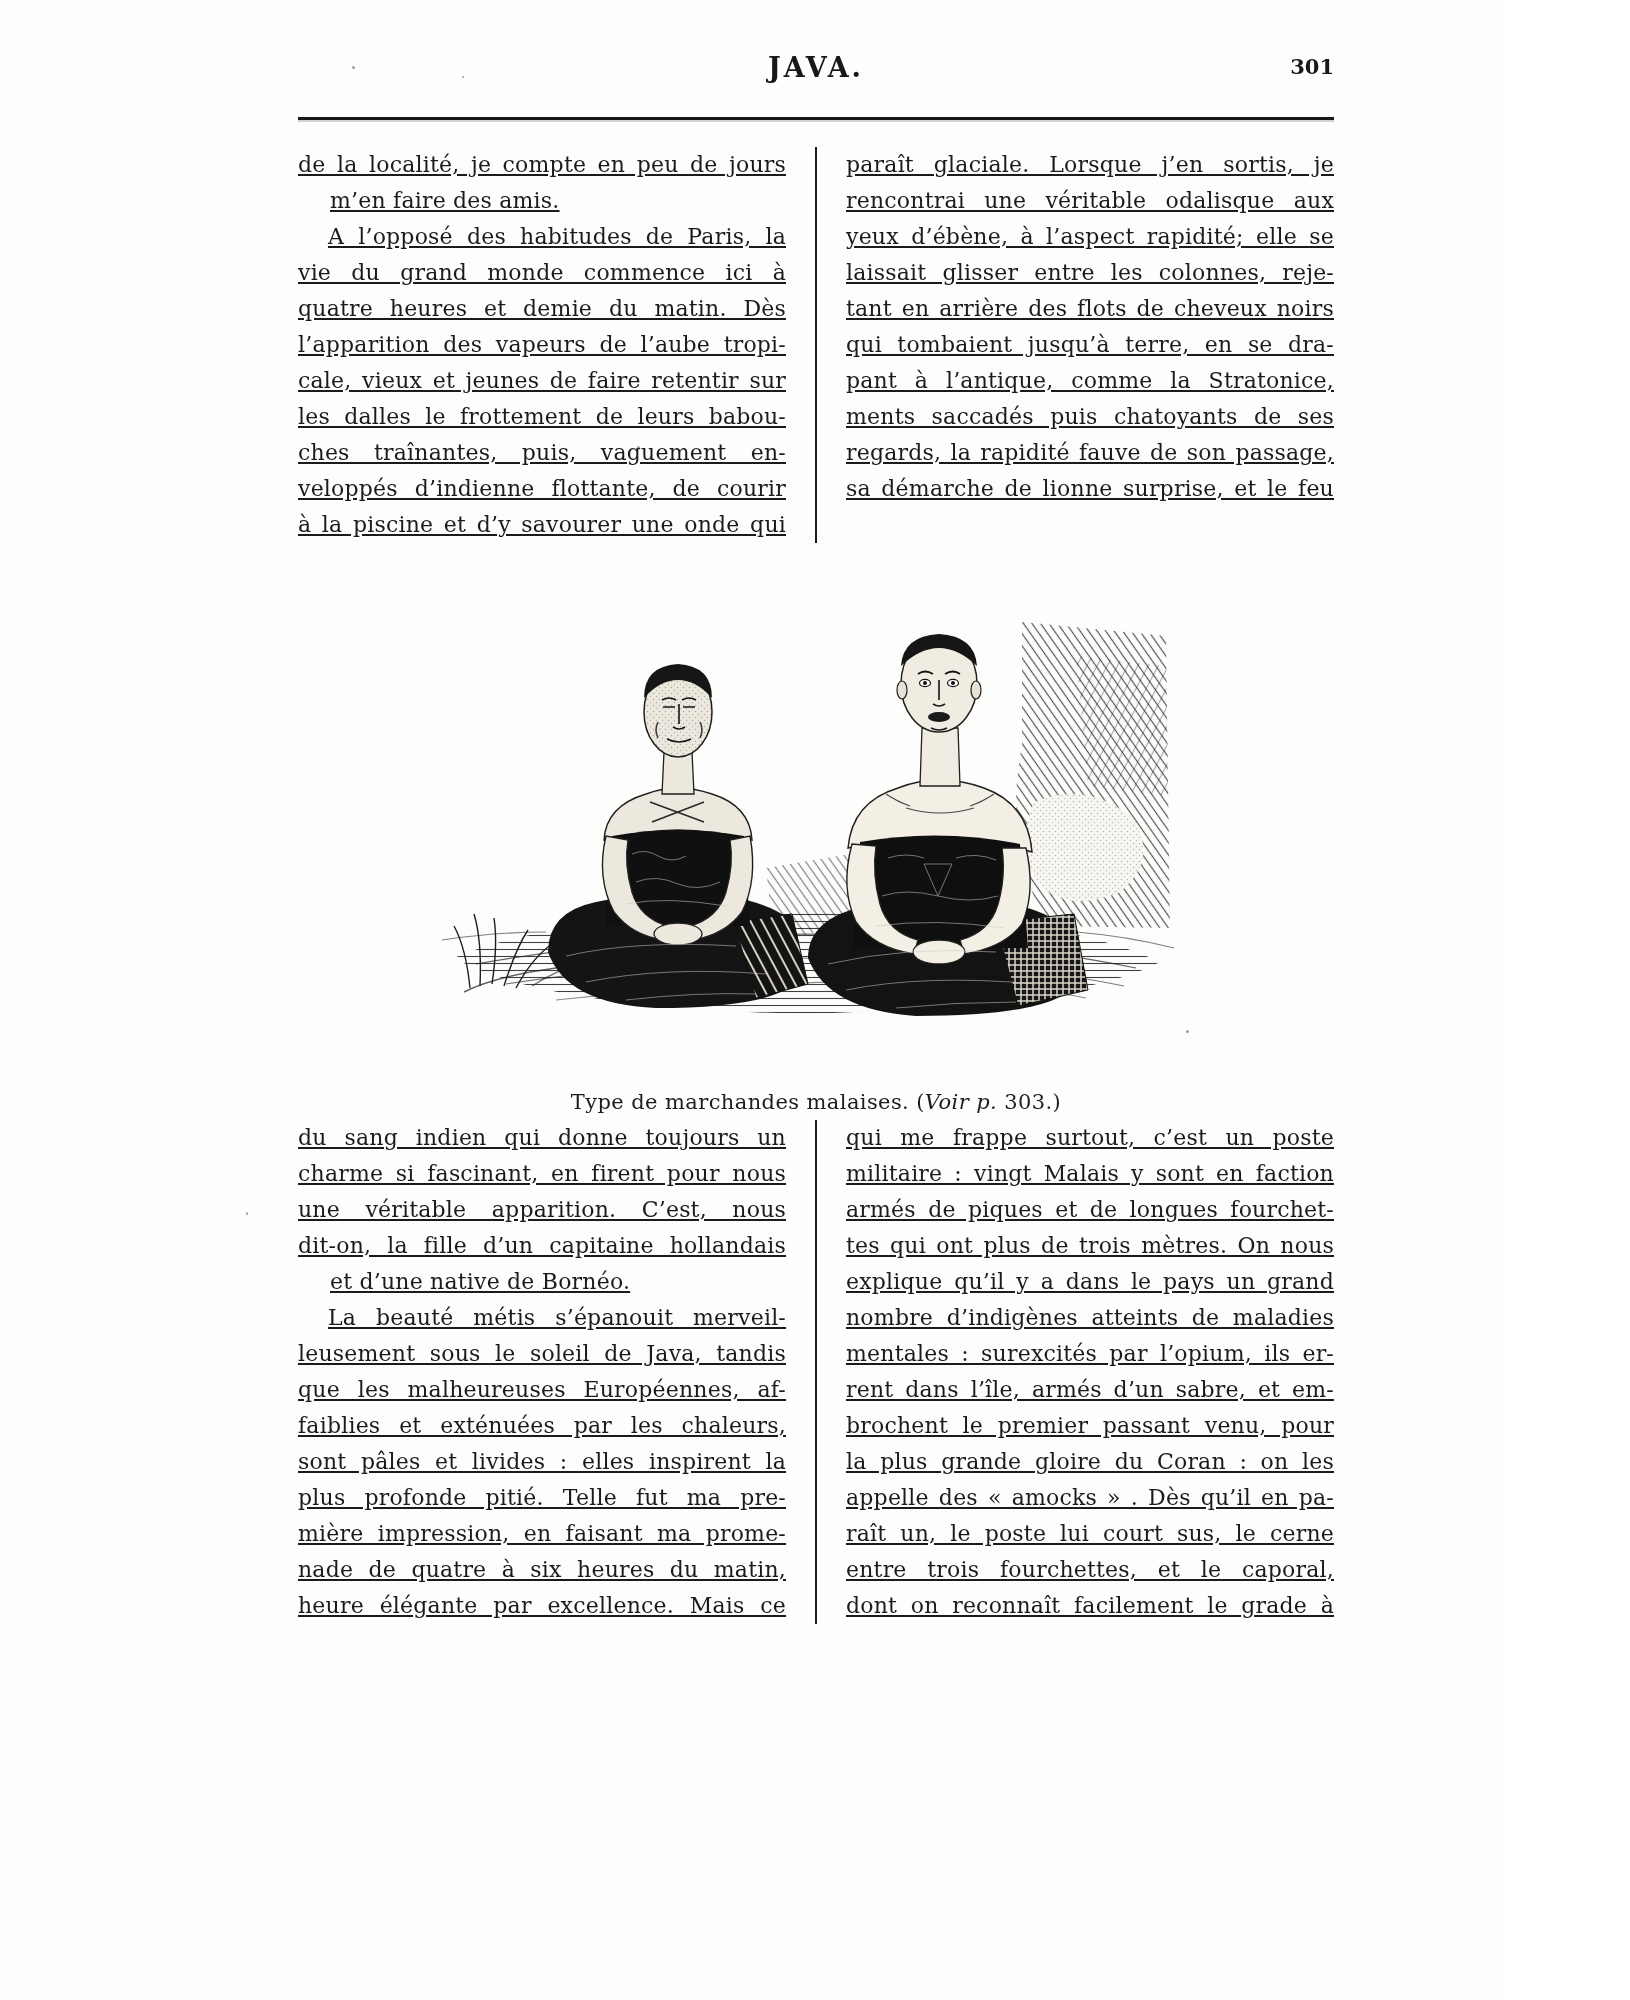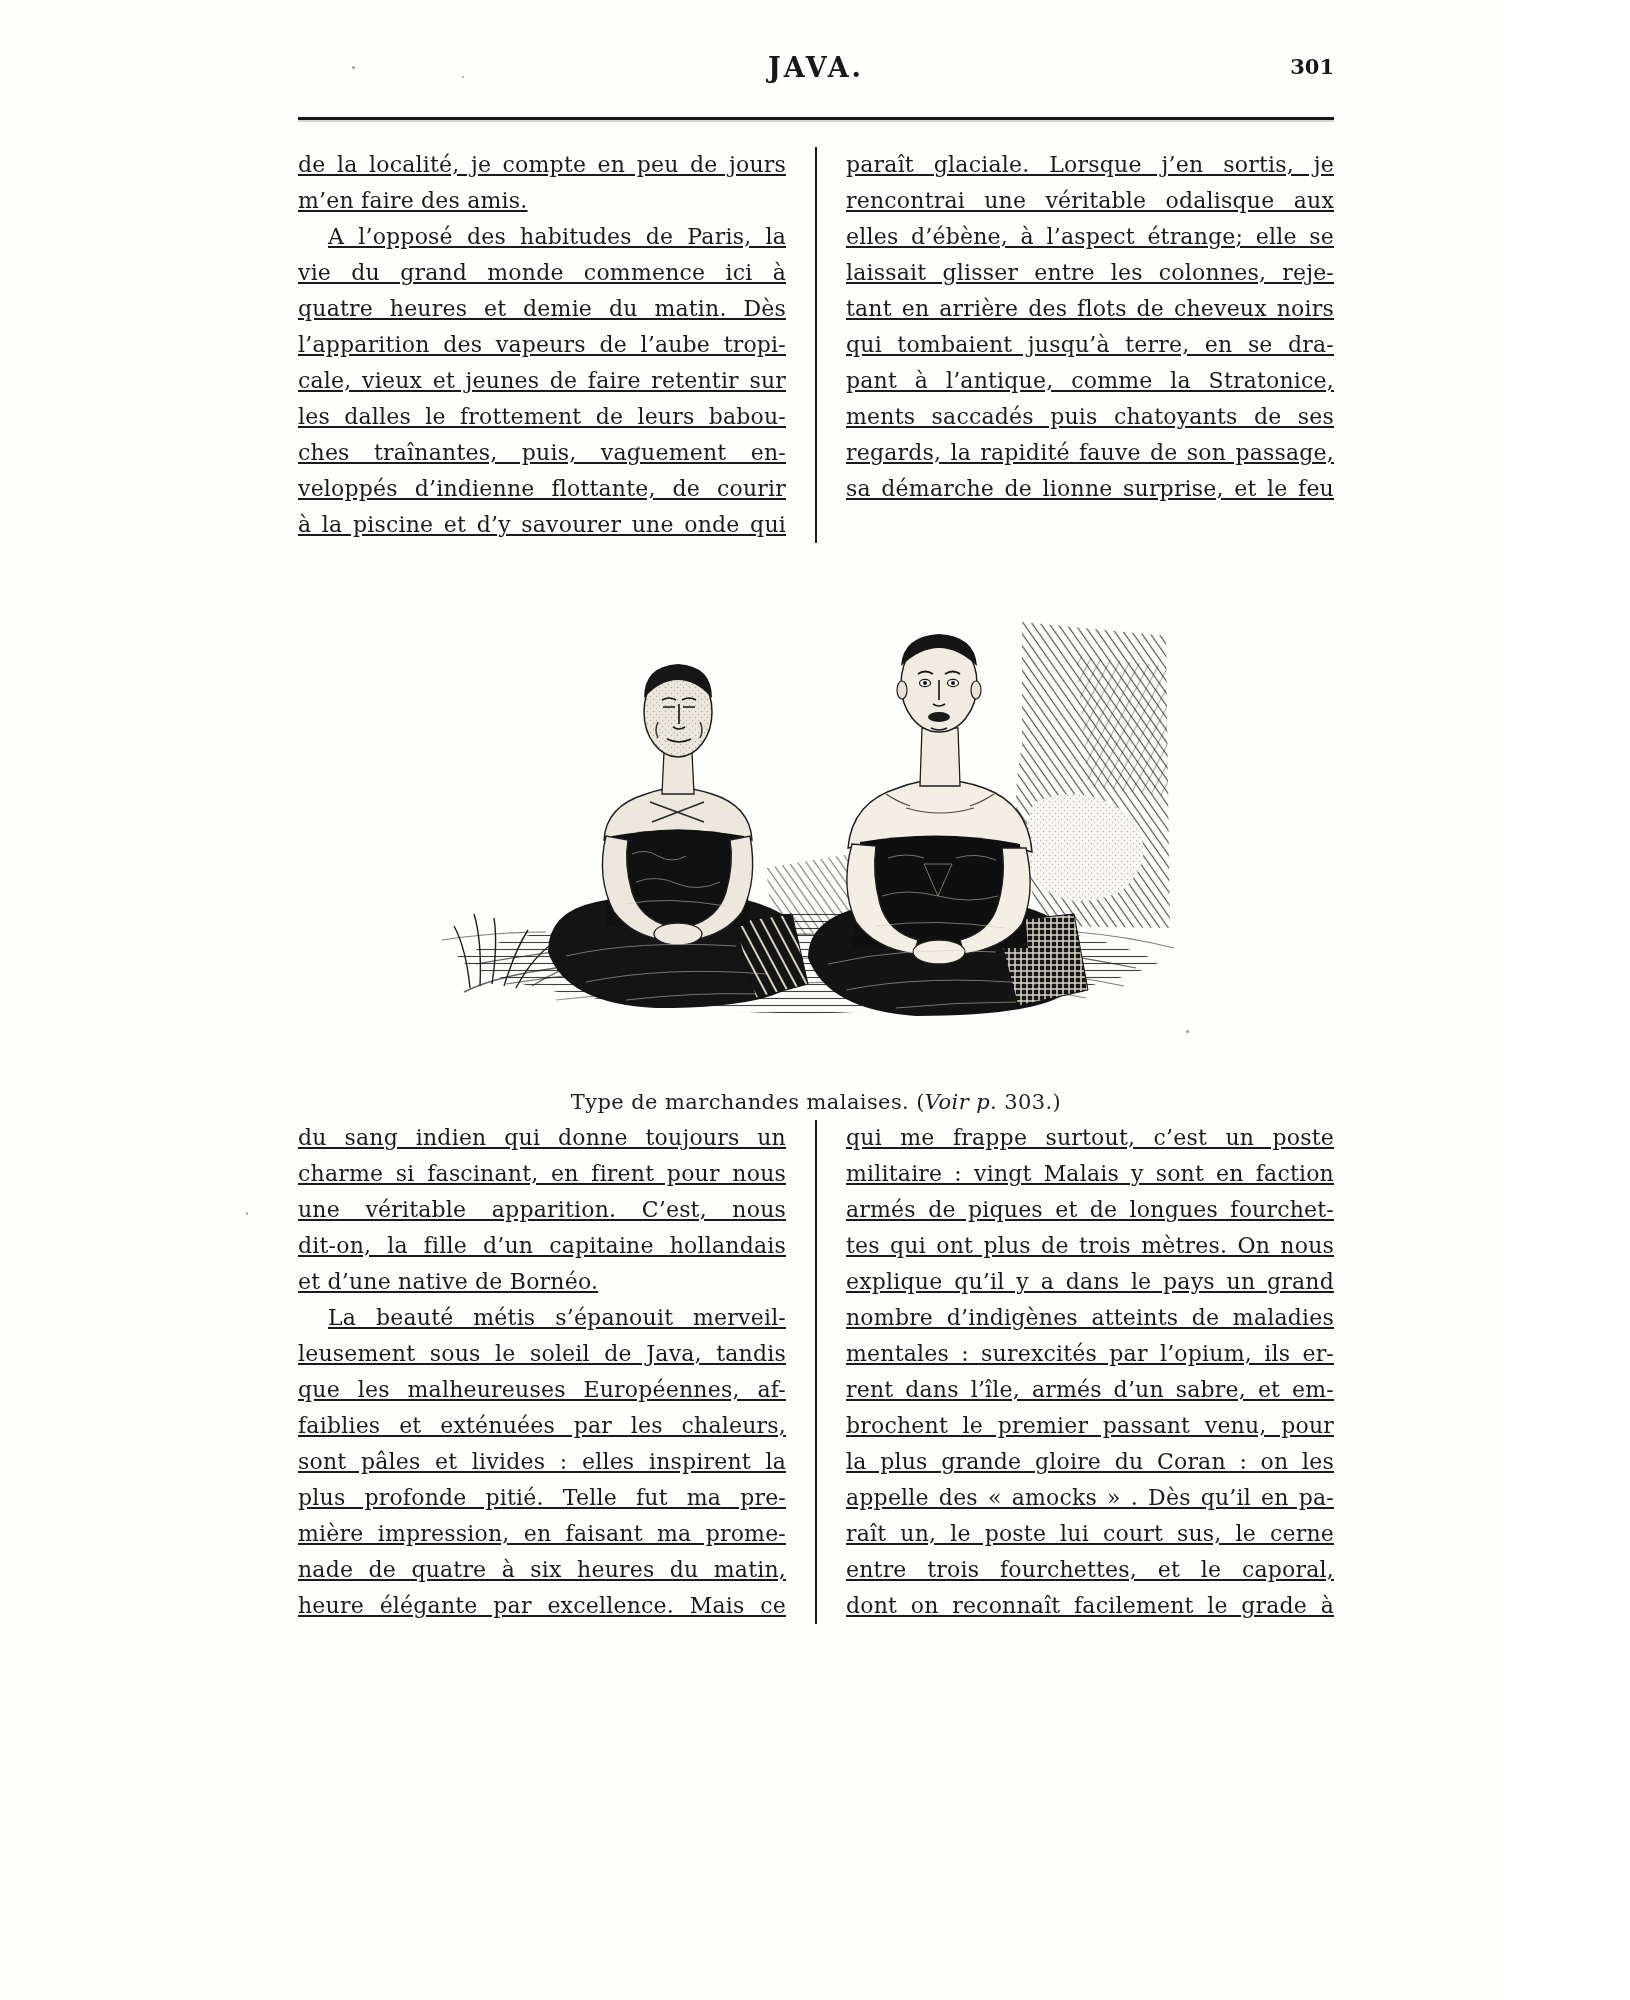--- a/index.html
+++ b/index.html
@@ -25,21 +25,21 @@
   
   .text-section { position:absolute; left:298px; width:1036px; display:flex; justify-content:space-between; }
   .section-top { top:147px; }
   .section-bottom { top:1120px; }
   .column { width:488px; font-size:22px;text-decoration:underline; }
   .line {
     height:36px; line-height:36px; overflow:hidden;
     text-align:justify; text-align-last:justify; text-justify:inter-word;
     white-space:nowrap; letter-spacing:.2px;
   }
-  .line.end { text-align-last:left; }
+  .line.end { text-align-last:left;margin-left:32px; }
   .line.indent { text-indent:30px; }
   .col-divider { width:2px; background:#1c1c1c; align-self:stretch; }
   
   .illustration { position:absolute; left:436px; top:596px; width:744px; height:432px; }
   .illustration svg { width:100%; height:100%; display:block; }
   
   .caption {
     position:absolute; left:298px; top:1046px; width:1036px;
     text-align:center; font-size:21px; color:#1d1d1d; letter-spacing:.4px;margin-top:44px;
   }
@@ -69,21 +69,21 @@
         <div class="line">cale, vieux et jeunes de faire retentir sur</div>
         <div class="line">les dalles le frottement de leurs babou-</div>
         <div class="line">ches traînantes, puis, vaguement en-</div>
         <div class="line">veloppés d’indienne flottante, de courir</div>
         <div class="line">à la piscine et d’y savourer une onde qui</div>
       </div>
     <div class="col-divider"></div>
     <div class="column">
         <div class="line">paraît glaciale. Lorsque j’en sortis, je</div>
         <div class="line">rencontrai une véritable odalisque aux</div>
-        <div class="line">elles d’ébène, à l’aspect étrange; elle se</div>
+        <div class="line">yeux d’ébène, à l’aspect rapidité; elle se</div>
         <div class="line">laissait glisser entre les colonnes, reje-</div>
         <div class="line">tant en arrière des flots de cheveux noirs</div>
         <div class="line">qui tombaient jusqu’à terre, en se dra-</div>
         <div class="line">pant à l’antique, comme la Stratonice,</div>
         <div class="line">ments saccadés puis chatoyants de ses</div>
         <div class="line">regards, la rapidité fauve de son passage,</div>
         <div class="line">sa démarche de lionne surprise, et le feu</div>
       </div>
   </div>
 

